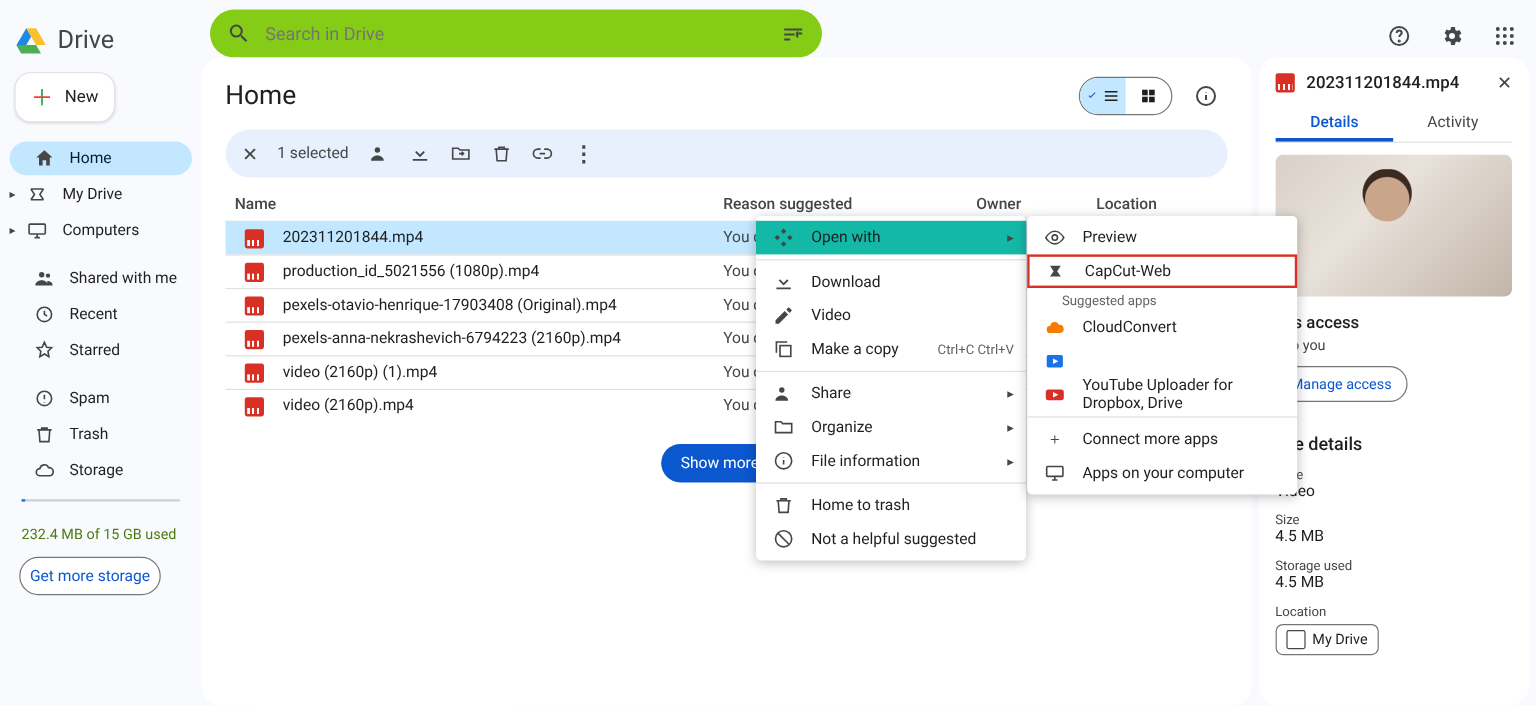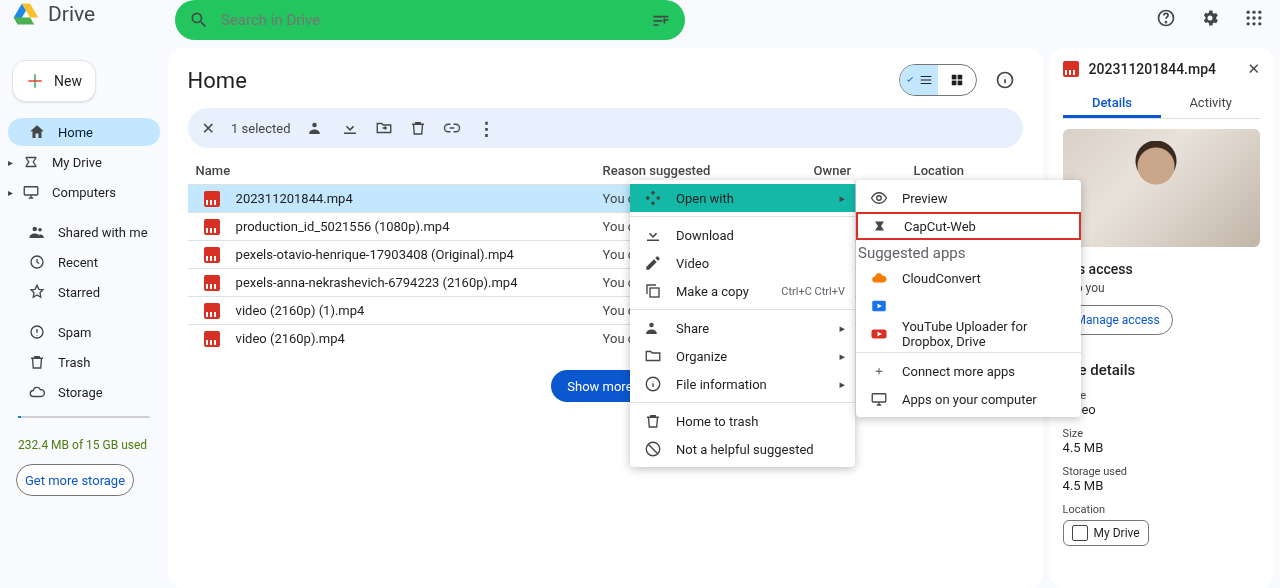--- a/index.html
+++ b/index.html
@@ -1,23 +1,23 @@
 <!DOCTYPE html>
 <html><head>
 <meta charset="utf-8">
 <style>
 * { margin:0; padding:0; box-sizing:border-box; font-family:"Google Sans",Roboto,Arial,sans-serif; }
 body { width:1280px; height:588px; background:#f8fafd; overflow:hidden; font-size:13px; color:#1f1f1f; }
 
 
-.top-bar { height:48px; display:flex; align-items:flex-start; padding:0 8px 0 12px; gap:8px; }
+.top-bar { height:48px; display:flex; align-items:flex-end; padding:0 8px 0 12px; gap:8px; }
 .logo-wrap { display:flex; align-items:center; gap:8px; width:155px; }
 .logo-svg { width:28px; height:28px; }
 .product-name { font-size:21px; color:#444746; font-weight:400; }
-.search-bar { width:510px; height:40px; background:#22c55e; border-radius:24px; display:flex; align-items:center; padding:0 14px; gap:12px; }
+.search-bar { width:510px; height:40px; background:#84cc16; border-radius:24px; display:flex; align-items:center; padding:0 14px; gap:12px; }
 .search-bar .search-icon, .search-bar .tune-icon { width:20px; height:20px; color:#444746; display:flex; align-items:center; justify-content:center; }
 .search-input { flex:1; background:transparent; border:none; outline:none; font-size:15px; color:#444746; }
 .spacer { flex:1; }
 .top-icons { display:flex; align-items:center; gap:8px; }
 .icon-btn { width:36px; height:36px; border-radius:50%; background:none; border:none; cursor:pointer; display:flex; align-items:center; justify-content:center; color:#444746; }
 .icon-btn svg { width:20px; height:20px; }
 
 
 .layout { display:flex; height:540px; }
 
@@ -77,21 +77,21 @@
 .ctx-item { height:28px; display:flex; align-items:center; gap:14px; padding:0 14px; cursor:pointer; position:relative; }
 .ctx-item.hover { background:#14b8a6; }
 .ctx-item .ci-ic { width:18px; height:18px; display:flex; align-items:center; justify-content:center; color:#444746; }
 .ctx-item .chev { position:absolute; right:10px; font-size:11px; color:#444746; }
 .ctx-item .shortcut { position:absolute; right:10px; font-size:11px; color:#5f6368; }
 .ctx-sep { height:1px; background:#e0e0e0; margin:4px 0; }
 
 
 .subctx { position:absolute; top:180px; left:856px; width:225px; background:#fff; border-radius:4px; box-shadow:0 2px 10px rgba(0,0,0,.25); padding:4px 0; font-size:13px; z-index:55; }
 .subctx .ctx-item.highlight { border:2px solid #d93025; }
-.subctx .sublabel { font-size:15px; color:#5f6368; padding:4px 14px 2px 2px; }
+.subctx .sublabel { font-size:11px; color:#5f6368; padding:4px 14px 2px 29px; }
 
 
 .details { width:235px; background:#fff; border-radius:16px; margin-right:6px; padding:12px 14px; height:100%; overflow:hidden; position:relative; }
 .det-head { display:flex; align-items:center; gap:10px; }
 .det-head .x { margin-left:auto; cursor:pointer; font-size:15px; color:#444746; }
 .det-title { font-size:14px; font-weight:500; flex:1; overflow:hidden; text-overflow:ellipsis; white-space:nowrap; }
 .det-tabs { display:flex; margin-top:10px; border-bottom:1px solid #e0e0e0; }
 .det-tab { flex:1; text-align:center; height:30px; line-height:30px; font-size:13px; color:#444746; cursor:pointer; }
 .det-tab.active { color:#0b57d0; font-weight:500; border-bottom:3px solid #0b57d0; }
 .thumb { width:100%; height:118px; margin-top:10px; border-radius:6px; background:linear-gradient(135deg,#d9d0c8 0%,#e8e2db 40%,#c2b5a8 100%); position:relative; overflow:hidden; }

